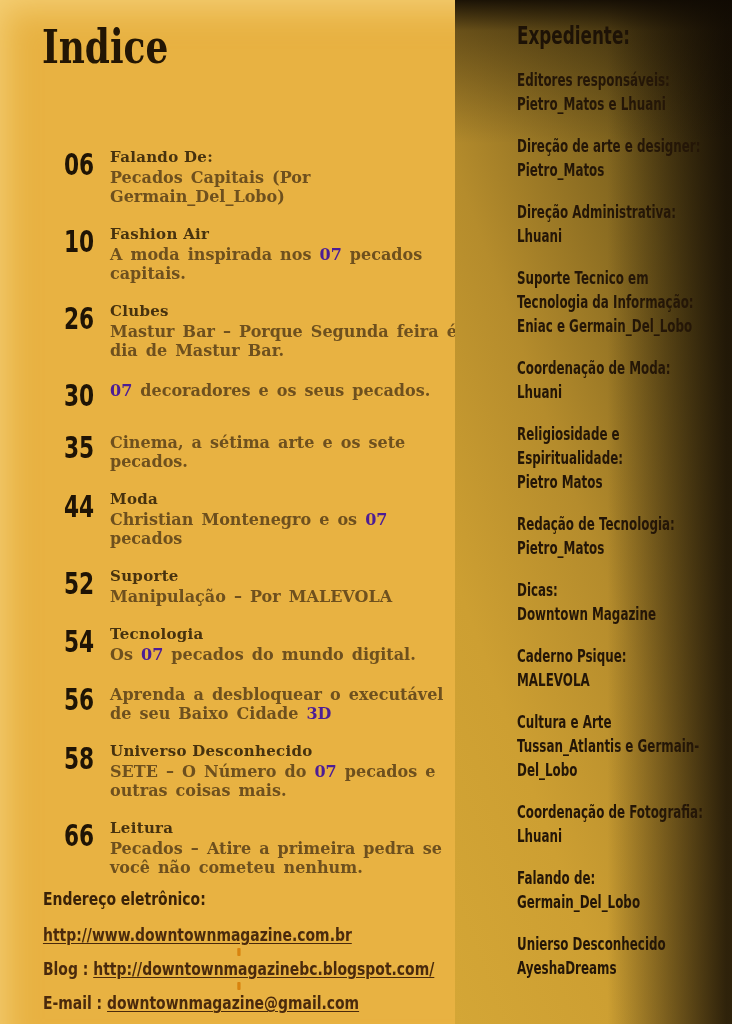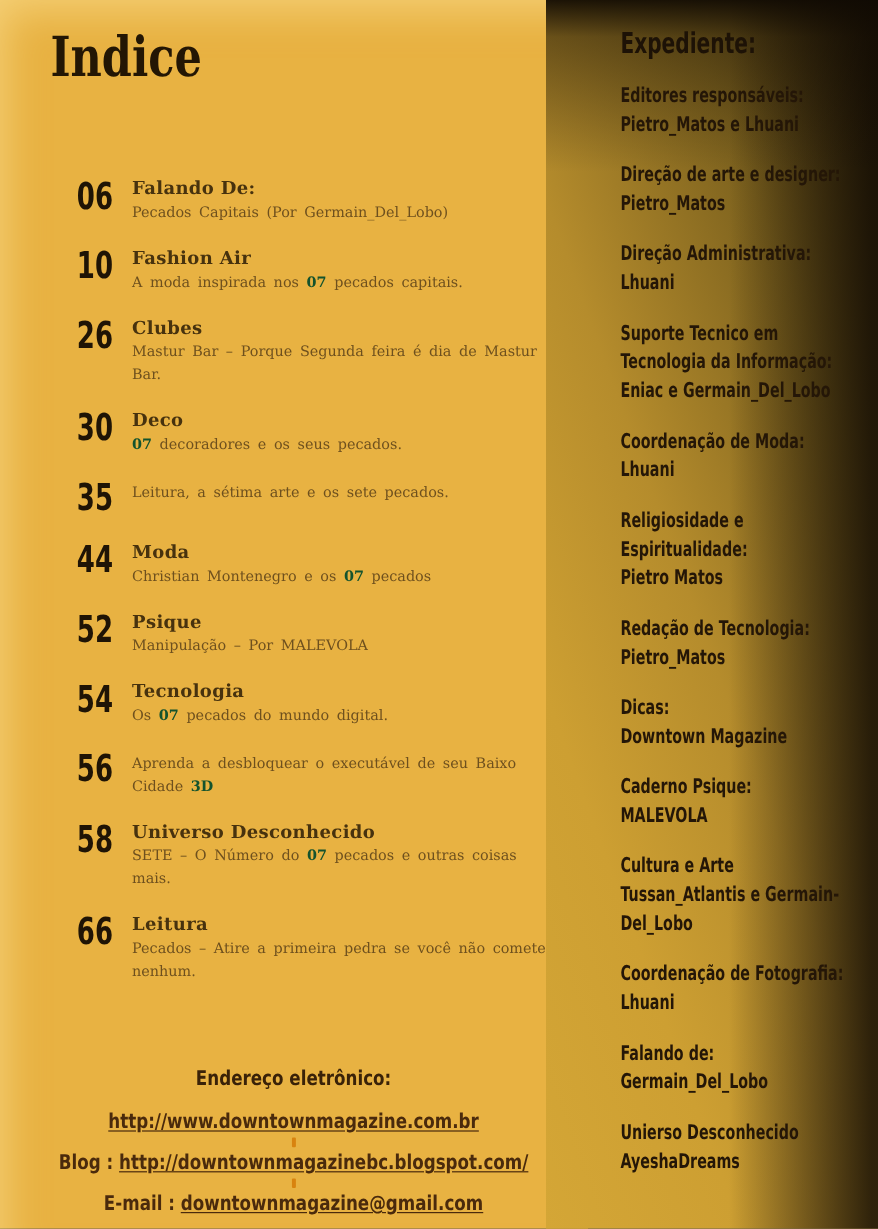--- a/index.html
+++ b/index.html
@@ -27,26 +27,26 @@
     font-family:"DejaVu Sans", sans-serif; font-weight:bold;
     font-size:31px; line-height:33px; color:#1f1405;
     transform:scaleX(0.70); transform-origin:left top;
   }
   .entry .txt { padding-left:0px; }
   .entry .etitle {
     font-weight:bold; font-size:15px; line-height:18px;
     color:var(--toc-title-ink, #47320e); letter-spacing:0.3px;
   }
   .entry .edesc {
-    font-size:12px; line-height:19px; margin-top:2px;
-    color:var(--toc-desc-ink, #6e501e); word-spacing:2.5px;
-  }
-  .entry .edesc b { color:#14532d; }
+    font-size:16px; line-height:19px; margin-top:2px;
+    color:var(--toc-desc-ink, #6e501e); word-spacing:2.5px;font-weight:bold;
+  }
+  .entry .edesc b { color:#4c1d95; }
   
-  .footer { position:absolute; left:0; right:0; bottom:8px; text-align:center;text-decoration:underline; }
+  .footer { position:absolute; left:0; right:0; bottom:8px; text-align:left;text-decoration:underline; }
   .cond-c { display:inline-block; transform:scaleX(0.82); }
   .footer-heading {
     font-family:"DejaVu Sans", sans-serif; font-weight:bold;
     font-size:17px; color:#3a2208; margin-bottom:16px;
   }
   .link-line {
     font-family:"DejaVu Sans", sans-serif; font-weight:bold;
     font-size:17px; line-height:20px; color:#4a2a0c; margin:3px 0;
   }
   .link-line .url {
@@ -103,41 +103,40 @@
         <div class="entry">
           <div class="num">26</div>
           <div class="txt">
             <div class="etitle">Clubes</div>
             <div class="edesc">Mastur Bar – Porque Segunda feira é dia de Mastur Bar.</div>
           </div>
         </div>
         <div class="entry">
           <div class="num">30</div>
           <div class="txt">
-            <div class="etitle">Deco</div>
             <div class="edesc"><b>07</b> decoradores e os seus pecados.</div>
           </div>
         </div>
         <div class="entry">
           <div class="num">35</div>
           <div class="txt">
-            <div class="edesc">Leitura, a sétima arte e os sete pecados.</div>
+            <div class="edesc">Cinema, a sétima arte e os sete pecados.</div>
           </div>
         </div>
         <div class="entry">
           <div class="num">44</div>
           <div class="txt">
             <div class="etitle">Moda</div>
             <div class="edesc">Christian Montenegro e os <b>07</b> pecados</div>
           </div>
         </div>
         <div class="entry">
           <div class="num">52</div>
           <div class="txt">
-            <div class="etitle">Psique</div>
+            <div class="etitle">Suporte</div>
             <div class="edesc">Manipulação – Por MALEVOLA</div>
           </div>
         </div>
         <div class="entry">
           <div class="num">54</div>
           <div class="txt">
             <div class="etitle">Tecnologia</div>
             <div class="edesc">Os <b>07</b> pecados do mundo digital.</div>
           </div>
         </div>

